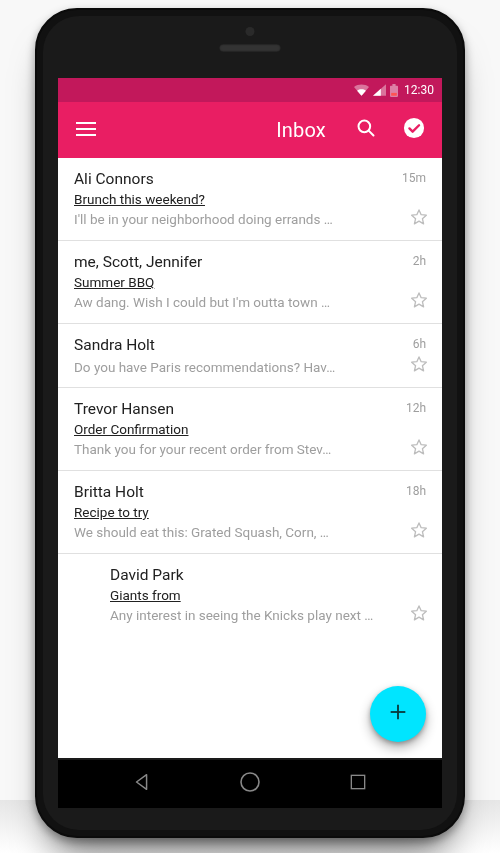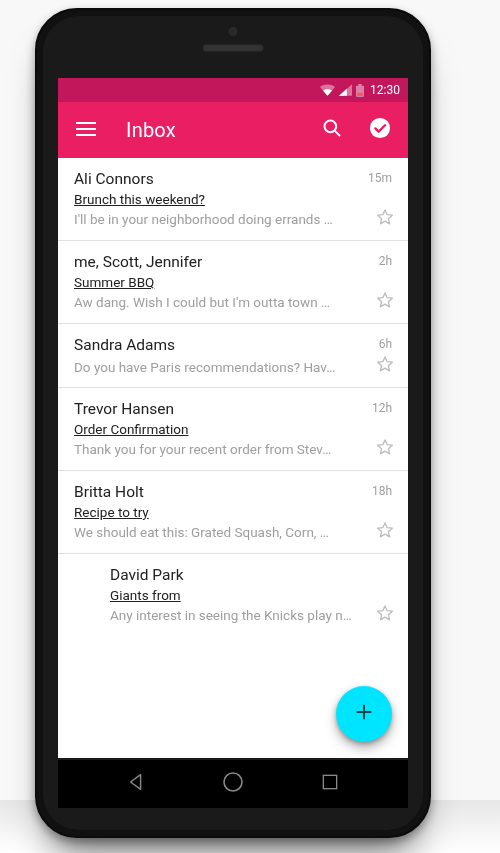--- a/index.html
+++ b/index.html
@@ -10,21 +10,21 @@
     width: 500px;
     height: 853px;
     overflow: hidden;
     position: relative;
   }
   
   .phone {
     position: absolute;
     top: 8px;
     left: 35px;
-    width: 396px;
+    width: 430px;
     height: 830px;
     background: #111;
     border-radius: 42px;
     box-shadow: 0 30px 36px -14px rgba(0,0,0,0.5), 0 4px 10px rgba(0,0,0,0.35);
     border: 2px solid #0b0b0b;
     padding: 6px;
   }
   .phone-inner {
     width: 100%; height: 100%;
     background: #1a1a1a;
@@ -65,20 +65,21 @@
   .status svg { display:block; }
   
   .appbar {
     height: 56px;
     background: #e91e63;
     display: flex;
     align-items: center;
     padding: 0 16px 0 16px;
     color: #fff;
     gap: 28px;
+    text-align: right;
   }
   .appbar .title { font-size: 20px; font-weight: 400; flex: 1; letter-spacing: 0.2px;}
   .appbar .icon-btn { width:24px; height:24px; display:flex; align-items:center; justify-content:center; cursor:pointer; }
   .appbar .actions { display:flex; gap:24px; align-items:center; }
   
   .list { background:#fff; }
   .row {
     padding: 13px 16px 12px;
     border-bottom: 1px solid #e0e0e0;
     position: relative;
@@ -190,21 +191,21 @@
             <div class="subject">Summer BBQ</div>
             <div class="preview">Aw dang. Wish I could but I'm outta town …</div>
             <div class="time">2h</div>
             <div class="star">
               <span><svg width="20" height="20" viewBox="0 0 24 24">
                   <path d="M12 3.5 L14.6 9.2 L20.8 9.8 L16.1 14 L17.5 20.2 L12 16.9 L6.5 20.2 L7.9 14 L3.2 9.8 L9.4 9.2 Z" fill="none" stroke="#bdbdbd" stroke-width="1.6" stroke-linejoin="round"></path>
                 </svg></span>
             </div>
           </div>
           <div class="row">
-            <div class="sender">Sandra Adams</div>
+            <div class="sender">Sandra Holt</div>
             <div class="preview">Do you have Paris recommendations? Hav…</div>
             <div class="time">6h</div>
             <div class="star">
               <span><svg width="20" height="20" viewBox="0 0 24 24">
                   <path d="M12 3.5 L14.6 9.2 L20.8 9.8 L16.1 14 L17.5 20.2 L12 16.9 L6.5 20.2 L7.9 14 L3.2 9.8 L9.4 9.2 Z" fill="none" stroke="#bdbdbd" stroke-width="1.6" stroke-linejoin="round"></path>
                 </svg></span>
             </div>
           </div>
           <div class="row">
             <div class="sender">Trevor Hansen</div>

